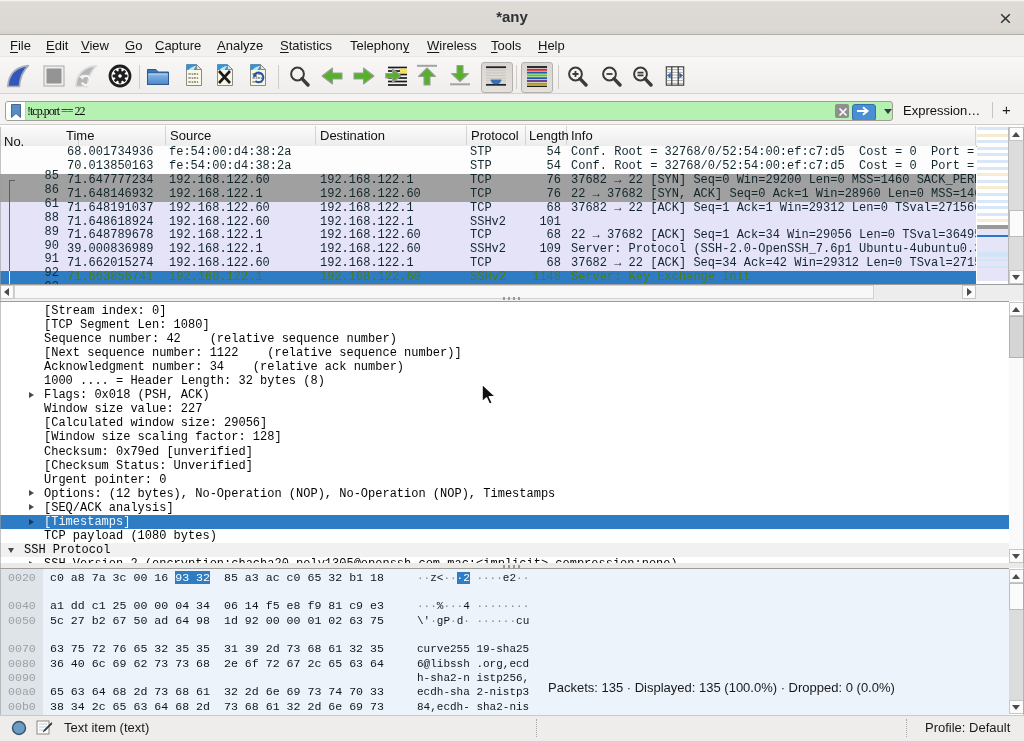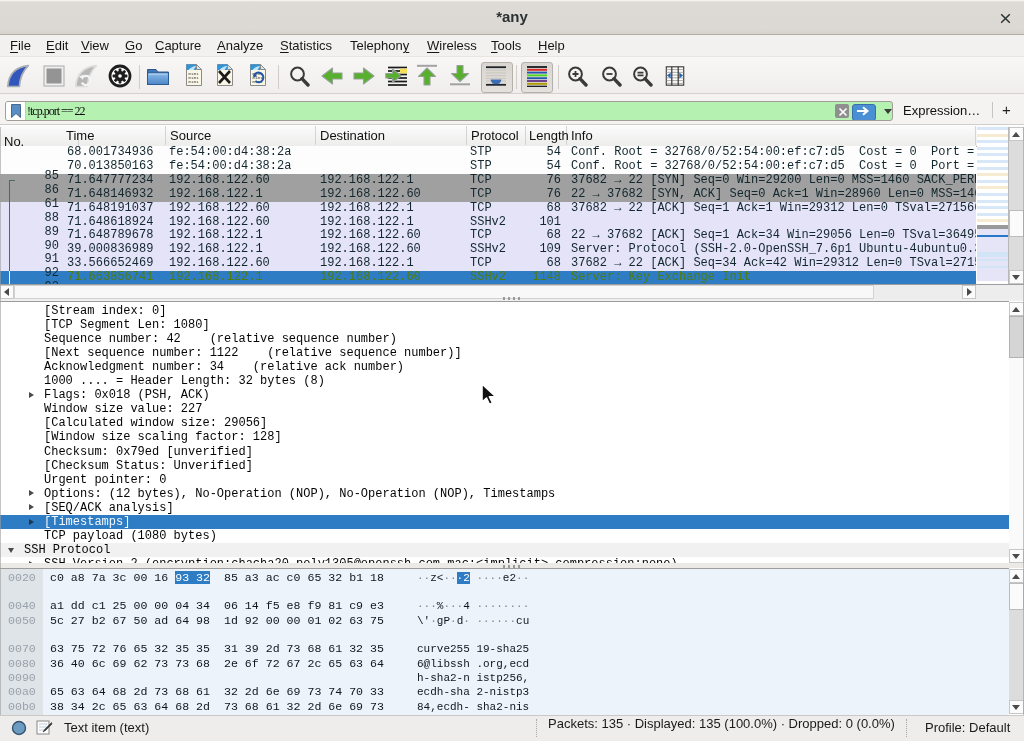--- a/index.html
+++ b/index.html
@@ -304,21 +304,21 @@
   <div class="abs" style="left:0;top:55.6px;width:976px;height:69.5px;background:#e4e3f8"></div>
   <div class="abs" style="left:0;top:125.1px;width:976px;height:13.9px;background:#2e7cc4"></div>
   <div class="abs prow " style="top:0.0px"><span class="c-no">85</span><span class="c-time">68.001734936</span><span class="c-src">fe:54:00:d4:38:2a</span><span class="c-dst"></span><span class="c-pro">STP</span><span class="c-len">54</span><span class="c-inf">Conf. Root = 32768/0/52:54:00:ef:c7:d5  Cost = 0  Port = 0x8002</span></div>
   <div class="abs prow " style="top:13.9px"><span class="c-no">86</span><span class="c-time">70.013850163</span><span class="c-src">fe:54:00:d4:38:2a</span><span class="c-dst"></span><span class="c-pro">STP</span><span class="c-len">54</span><span class="c-inf">Conf. Root = 32768/0/52:54:00:ef:c7:d5  Cost = 0  Port = 0x8002</span></div>
   <div class="abs prow r-grey" style="top:27.8px"><span class="c-no">61</span><span class="c-time">71.647777234</span><span class="c-src">192.168.122.60</span><span class="c-dst">192.168.122.1</span><span class="c-pro">TCP</span><span class="c-len">76</span><span class="c-inf">37682 → 22 [SYN] Seq=0 Win=29200 Len=0 MSS=1460 SACK_PERM TSval=271</span></div>
   <div class="abs prow r-grey" style="top:41.7px"><span class="c-no">88</span><span class="c-time">71.648146932</span><span class="c-src">192.168.122.1</span><span class="c-dst">192.168.122.60</span><span class="c-pro">TCP</span><span class="c-len">76</span><span class="c-inf">22 → 37682 [SYN, ACK] Seq=0 Ack=1 Win=28960 Len=0 MSS=1460 SACK_P</span></div>
   <div class="abs prow r-lav" style="top:55.6px"><span class="c-no">89</span><span class="c-time">71.648191037</span><span class="c-src">192.168.122.60</span><span class="c-dst">192.168.122.1</span><span class="c-pro">TCP</span><span class="c-len">68</span><span class="c-inf">37682 → 22 [ACK] Seq=1 Ack=1 Win=29312 Len=0 TSval=2715667950 TS</span></div>
   <div class="abs prow r-lav" style="top:69.5px"><span class="c-no">90</span><span class="c-time">71.648618924</span><span class="c-src">192.168.122.60</span><span class="c-dst">192.168.122.1</span><span class="c-pro">SSHv2</span><span class="c-len">101</span></div>
   <div class="abs prow r-lav" style="top:83.4px"><span class="c-no">91</span><span class="c-time">71.648789678</span><span class="c-src">192.168.122.1</span><span class="c-dst">192.168.122.60</span><span class="c-pro">TCP</span><span class="c-len">68</span><span class="c-inf">22 → 37682 [ACK] Seq=1 Ack=34 Win=29056 Len=0 TSval=3649551883 T</span></div>
   <div class="abs prow r-lav" style="top:97.3px"><span class="c-no">92</span><span class="c-time">39.000836989</span><span class="c-src">192.168.122.1</span><span class="c-dst">192.168.122.60</span><span class="c-pro">SSHv2</span><span class="c-len">109</span><span class="c-inf">Server: Protocol (SSH-2.0-OpenSSH_7.6p1 Ubuntu-4ubuntu0.3)</span></div>
-  <div class="abs prow r-lav" style="top:111.2px"><span class="c-no">93</span><span class="c-time">33.566652469</span><span class="c-src">192.168.122.60</span><span class="c-dst">192.168.122.1</span><span class="c-pro">TCP</span><span class="c-len">68</span><span class="c-inf">37682 → 22 [ACK] Seq=34 Ack=42 Win=29312 Len=0 TSval=2715667964</span></div>
+  <div class="abs prow r-lav" style="top:111.2px"><span class="c-no">93</span><span class="c-time">71.662015274</span><span class="c-src">192.168.122.60</span><span class="c-dst">192.168.122.1</span><span class="c-pro">TCP</span><span class="c-len">68</span><span class="c-inf">37682 → 22 [ACK] Seq=34 Ack=42 Win=29312 Len=0 TSval=2715667964</span></div>
   <div class="abs prow r-sel" style="top:125.1px"><span class="c-no">94</span><span class="c-time">71.663856741</span><span class="c-src">192.168.122.1</span><span class="c-dst">192.168.122.60</span><span class="c-pro">SSHv2</span><span class="c-len">1148</span><span class="c-inf">Server: Key Exchange Init</span></div>
   <div class="abs" style="left:9px;top:34px;width:1px;height:105px;background:#53646c"></div>
   <div class="abs" style="left:9px;top:34px;width:6px;height:1px;background:#53646c"></div>
   <div class="abs" style="left:9px;top:125.1px;width:1px;height:13.9px;background:#f5fafd"></div>
     </div>
 
   <div id="scrollbits">
       <div id="minimap" class="abs" style="overflow:hidden">
         <div class="abs" style="left:0;top:0.0px;width:31px;height:3.0px;background:#d9e8f8"></div>
         <div class="abs" style="left:0;top:6.6px;width:31px;height:3.0px;background:#f7ecd2"></div>
@@ -423,20 +423,20 @@
   <svg class="abs" style="left:11px;top:720px" width="16" height="16" viewBox="0 0 16 16">
     <circle cx="8" cy="8" r="6.5" fill="#6d9cc3" stroke="#33536e" stroke-width="1.4"></circle>
   </svg>
   <svg class="abs" style="left:36px;top:719px" width="17" height="17" viewBox="0 0 17 17">
     <rect x="1" y="2" width="12" height="13" fill="#fdfdfd" stroke="#888" stroke-width="1"></rect>
     <path d="M3 5h8M3 8h8M3 11h5" stroke="#b9cfe2" stroke-width="1"></path>
     <path d="M15.5 3.5 L8.5 10.5 L7 13 L9.5 11.5 L16 5 Z" fill="#3c3c3c" stroke="#222" stroke-width="0.5"></path>
   </svg>
   <div class="abs stext" style="left:64px;top:720px">Text item (text)</div>
   <div class="abs" style="left:536px;top:719px;width:1px;height:18px;border-left:1px dotted #a8a8a8"></div>
-  <div class="abs stext" style="left:548px;top:716px">Packets: 135 · Displayed: 135 (100.0%) · Dropped: 0 (0.0%)</div>
+  <div class="abs stext" style="left:548px;top:680px">Packets: 135 · Displayed: 135 (100.0%) · Dropped: 0 (0.0%)</div>
   <div class="abs" style="left:906px;top:719px;width:1px;height:18px;border-left:1px dotted #a8a8a8"></div>
   <div class="abs stext" style="left:925px;top:720px">Profile: Default</div>
 
   <svg class="abs" style="left:478px;top:383px" width="22" height="24" viewBox="0 0 22 24">
     <path d="M4 1 L4 19 L8.5 15 L11.5 21.5 L14.5 20 L11.5 13.8 L17.5 13.5 Z" fill="#111" stroke="#fff" stroke-width="1.6" stroke-linejoin="round"></path>
   </svg>
 </div>
 
 </body></html>

